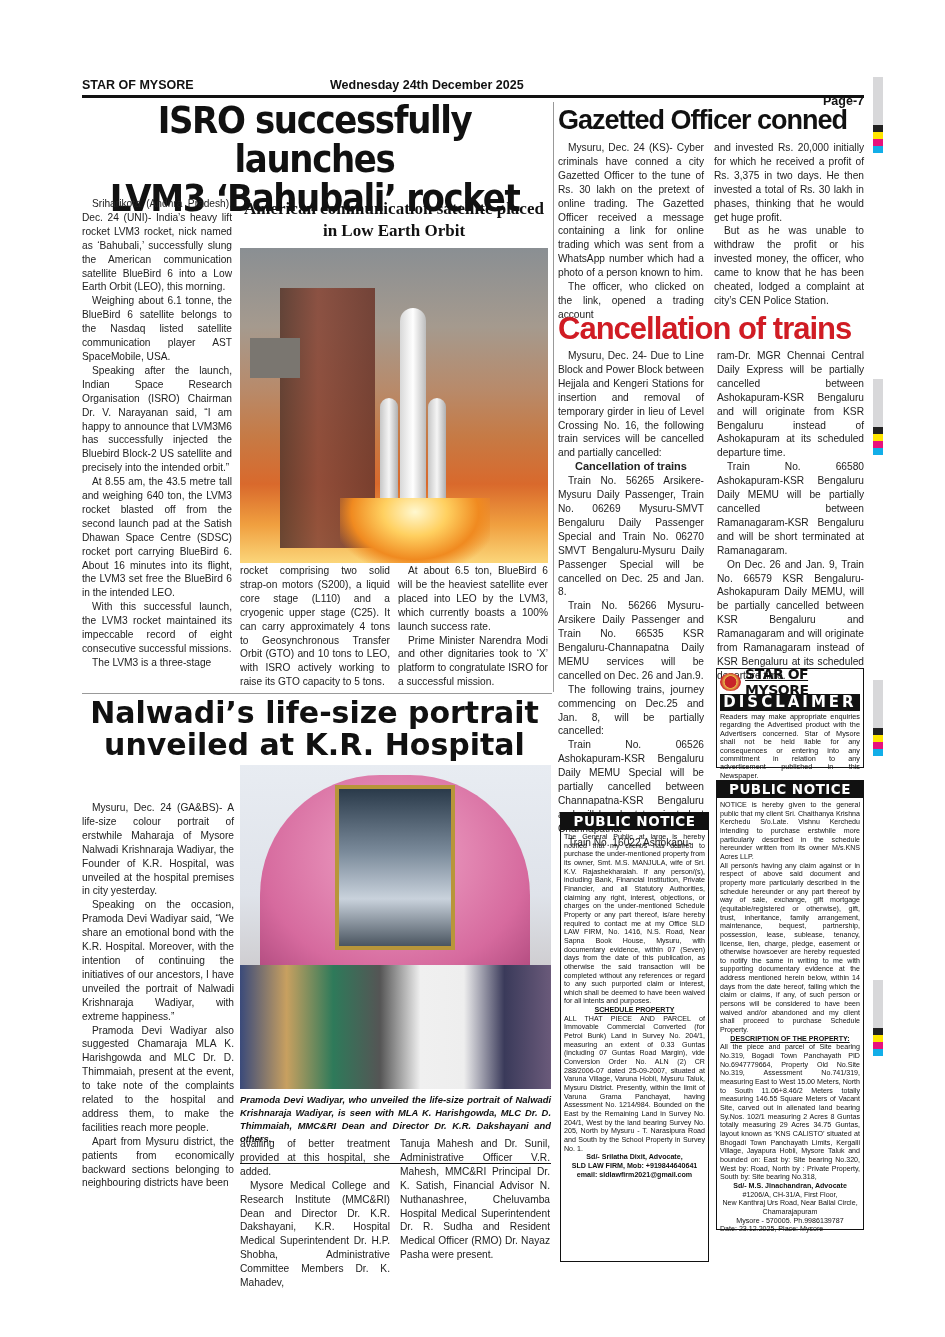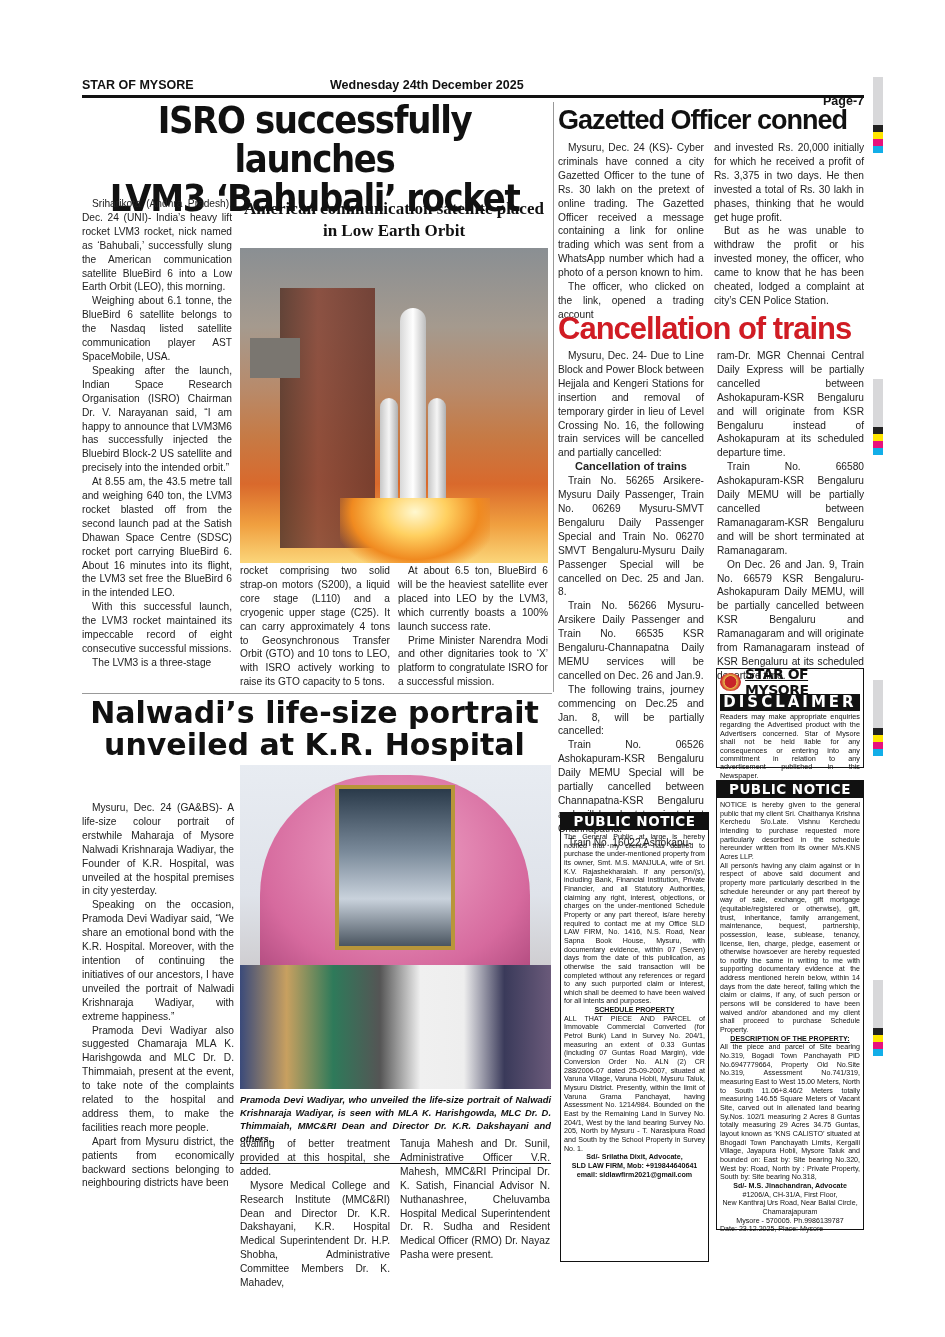--- a/index.html
+++ b/index.html
@@ -186,21 +186,21 @@
     <p>ALL THAT PIECE AND PARCEL of Immovable Commercial Converted (for Petrol Bunk) Land in Survey No. 204/1, measuring an extent of 0.33 Guntas (including 07 Guntas Road Margin), vide Conversion Order No. ALN (2) CR 288/2006-07 dated 25-09-2007, situated at Varuna Village, Varuna Hobli, Mysuru Taluk, Mysuru District. Presently, within the limit of Varuna Grama Panchayat, having Assessment No. 1214/984. Bounded on the East by the Remaining Land in Survey No. 204/1, West by the land bearing Survey No. 205, North by Mysuru - T. Narasipura Road and South by the School Property in Survey No. 1.</p>
     <p class="rt">Sd/- Srilatha Dixit, Advocate,</p>
     <p class="rt">SLD LAW FIRM, Mob: +919844640641</p>
     <p class="rt">email: sldlawfirm2021@gmail.com</p>
   </div>
 </div>
 
 <div class="abs notice notice2">
   <div class="notice-banner">PUBLIC NOTICE</div>
   <div class="notice-body">
-    <p>NOTICE is hereby given to the general public that my client Sri. Chaithanya Krishna Kerchedu S/o.Late. Vishnu Kerchedu intending to purchase requested more particularly described in the schedule hereunder written from its owner M/s.KNS Acres LLP.</p>
+    <p>NOTICE is hereby given to the general public that my client Sri. Chaithanya Krishna Kerchedu S/o.Late. Vishnu Kerchedu intending to purchase erstwhile more particularly described in the schedule hereunder written from its owner M/s.KNS Acres LLP.</p>
     <p>All person/s having any claim against or in respect of above said document and property more particularly described in the schedule hereunder or any part thereof by way of sale, exchange, gift mortgage (equitable/registered or otherwise), gift, trust, inheritance, family arrangement, maintenance, bequest, partnership, possession, lease, sublease, tenancy, license, lien, charge, pledge, easement or otherwise howsoever are hereby requested to notify the same in writing to me with supporting documentary evidence at the address mentioned herein below, within 14 days from the date hereof, failing which the claim or claims, if any, of such person or persons will be considered to have been waived and/or abandoned and my client shall proceed to purchase Schedule Property.</p>
     <p class="c">DESCRIPTION OF THE PROPERTY:</p>
     <p>All the piece and parcel of Site bearing No.319, Bogadi Town Panchayath PID No.6947779664, Property Old No.Site No.319, Assessment No.741/319, measuring East to West 15.00 Meters, North to South 11.06+8.46/2 Meters totally measuring 146.55 Square Meters of Vacant Site, carved out in alienated land bearing Sy.Nos. 102/1 measuring 2 Acres 8 Guntas totally measuring 29 Acres 34.75 Guntas, layout known as ‘KNS CALISTO’ situated at Bhogadi Town Panchayath Limits, Kergalli Village, Jayapura Hobli, Mysore Taluk and bounded on: East by: Site bearing No.320, West by: Road, North by : Private Property, South by: Site bearing No.318,</p>
     <p class="rt">Sd/- M.S. Jinachandran, Advocate</p>
     <p class="rt" style="font-weight:normal">#1206/A, CH-31/A, First Floor,</p>
     <p class="rt" style="font-weight:normal">New Kanthraj Urs Road, Near Ballal Circle,</p>
     <p class="rt" style="font-weight:normal">Chamarajapuram</p>
     <p class="rt" style="font-weight:normal">Mysore - 570005. Ph.9986139787</p>
     <p>Date: 23.12.2025, Place: Mysore</p>
   </div>

